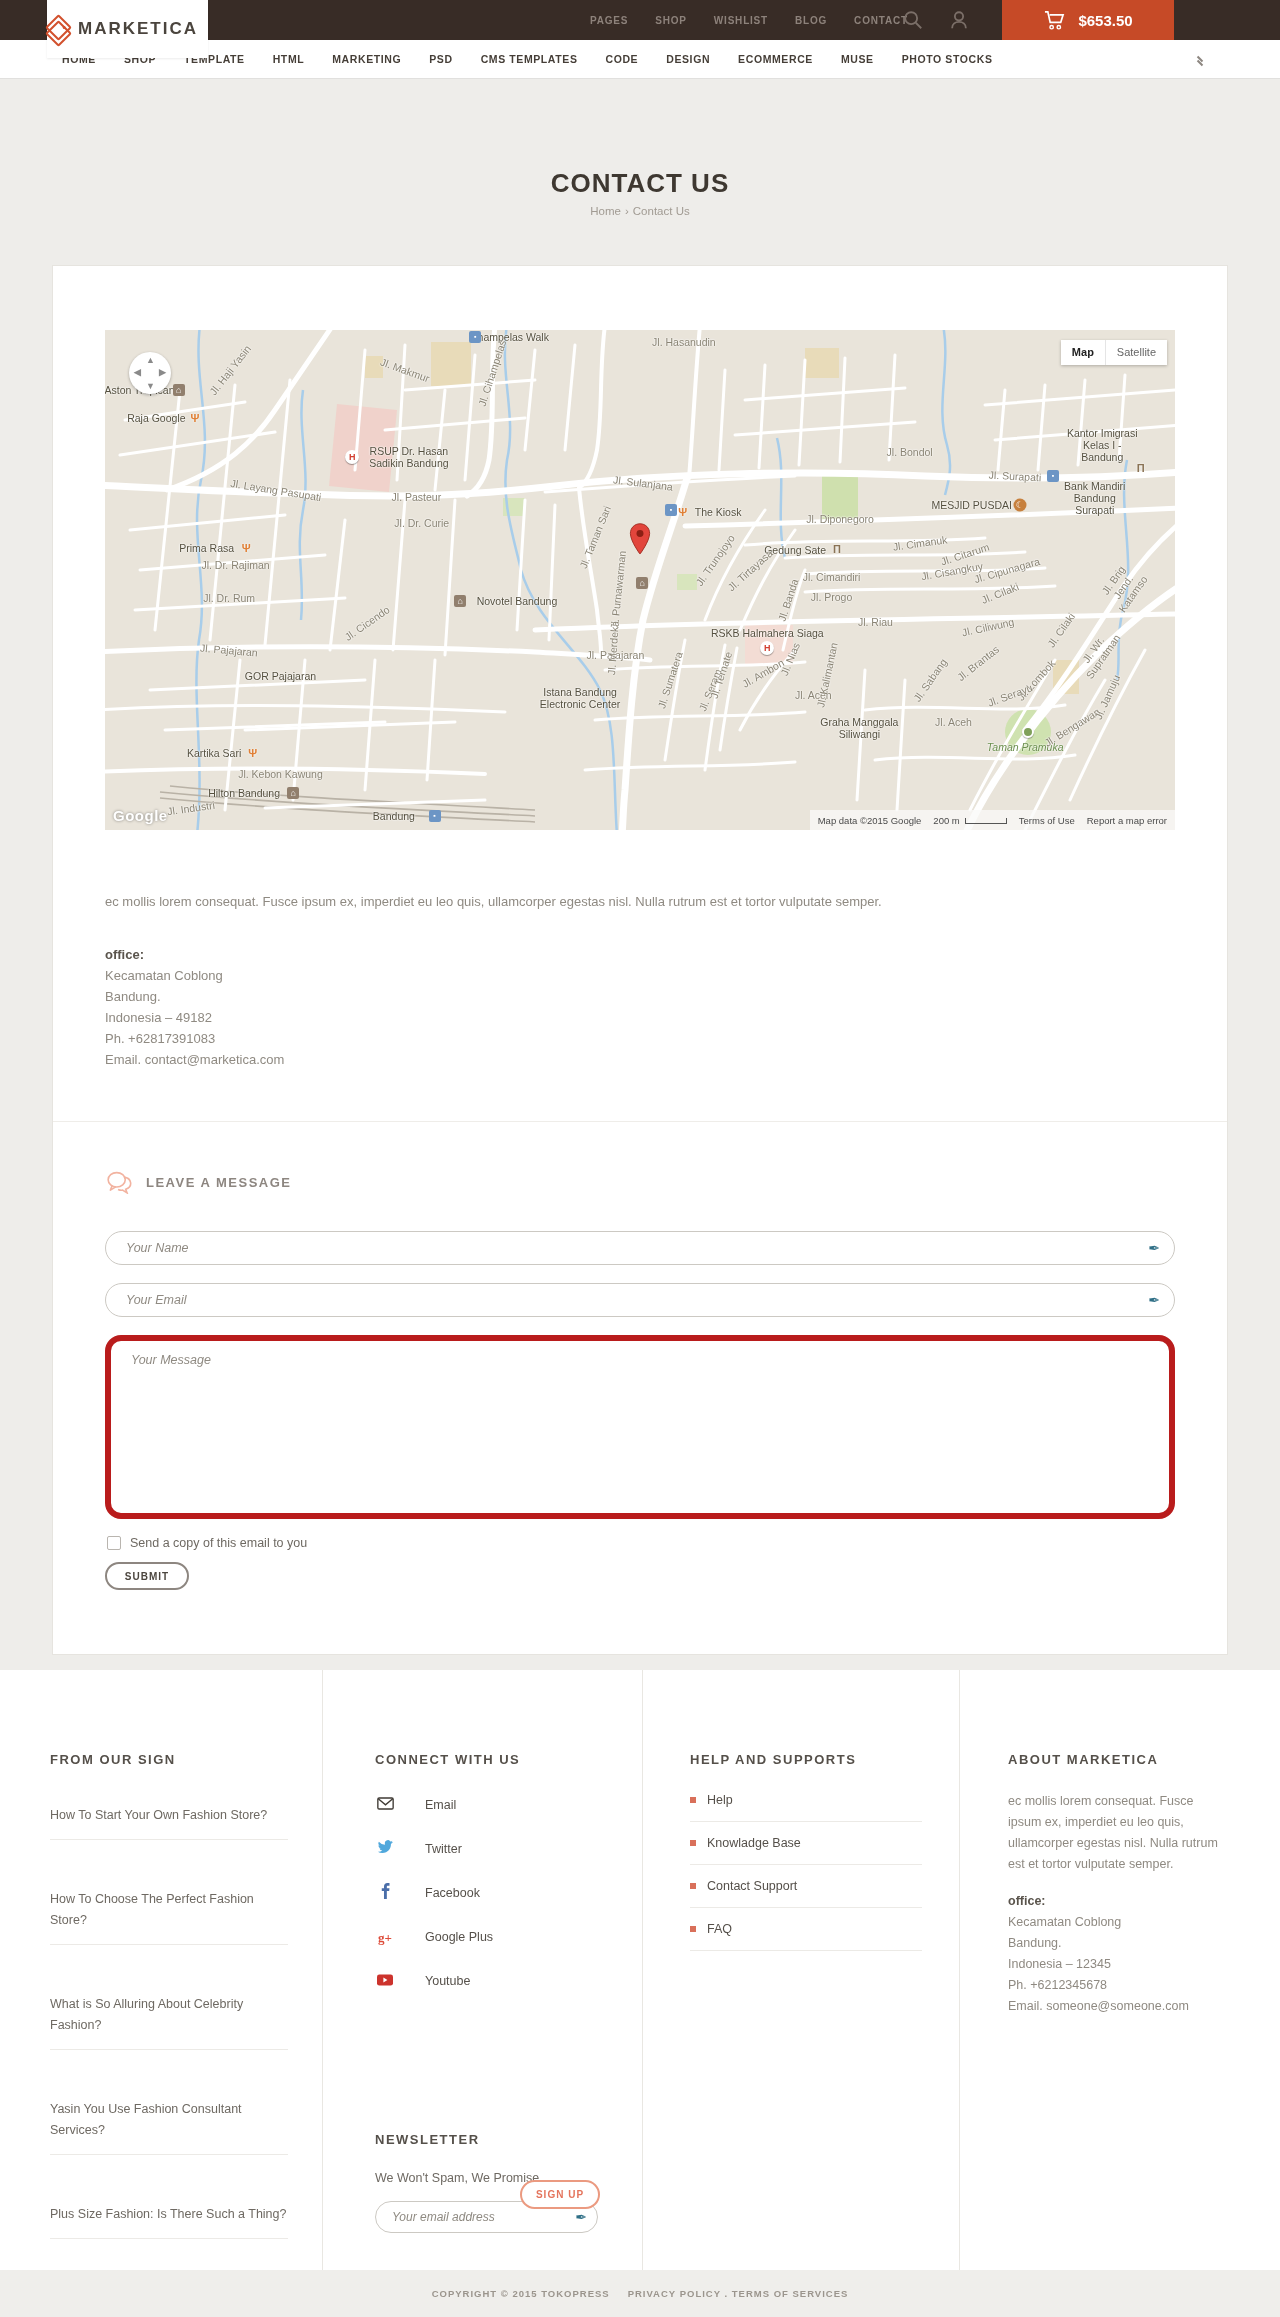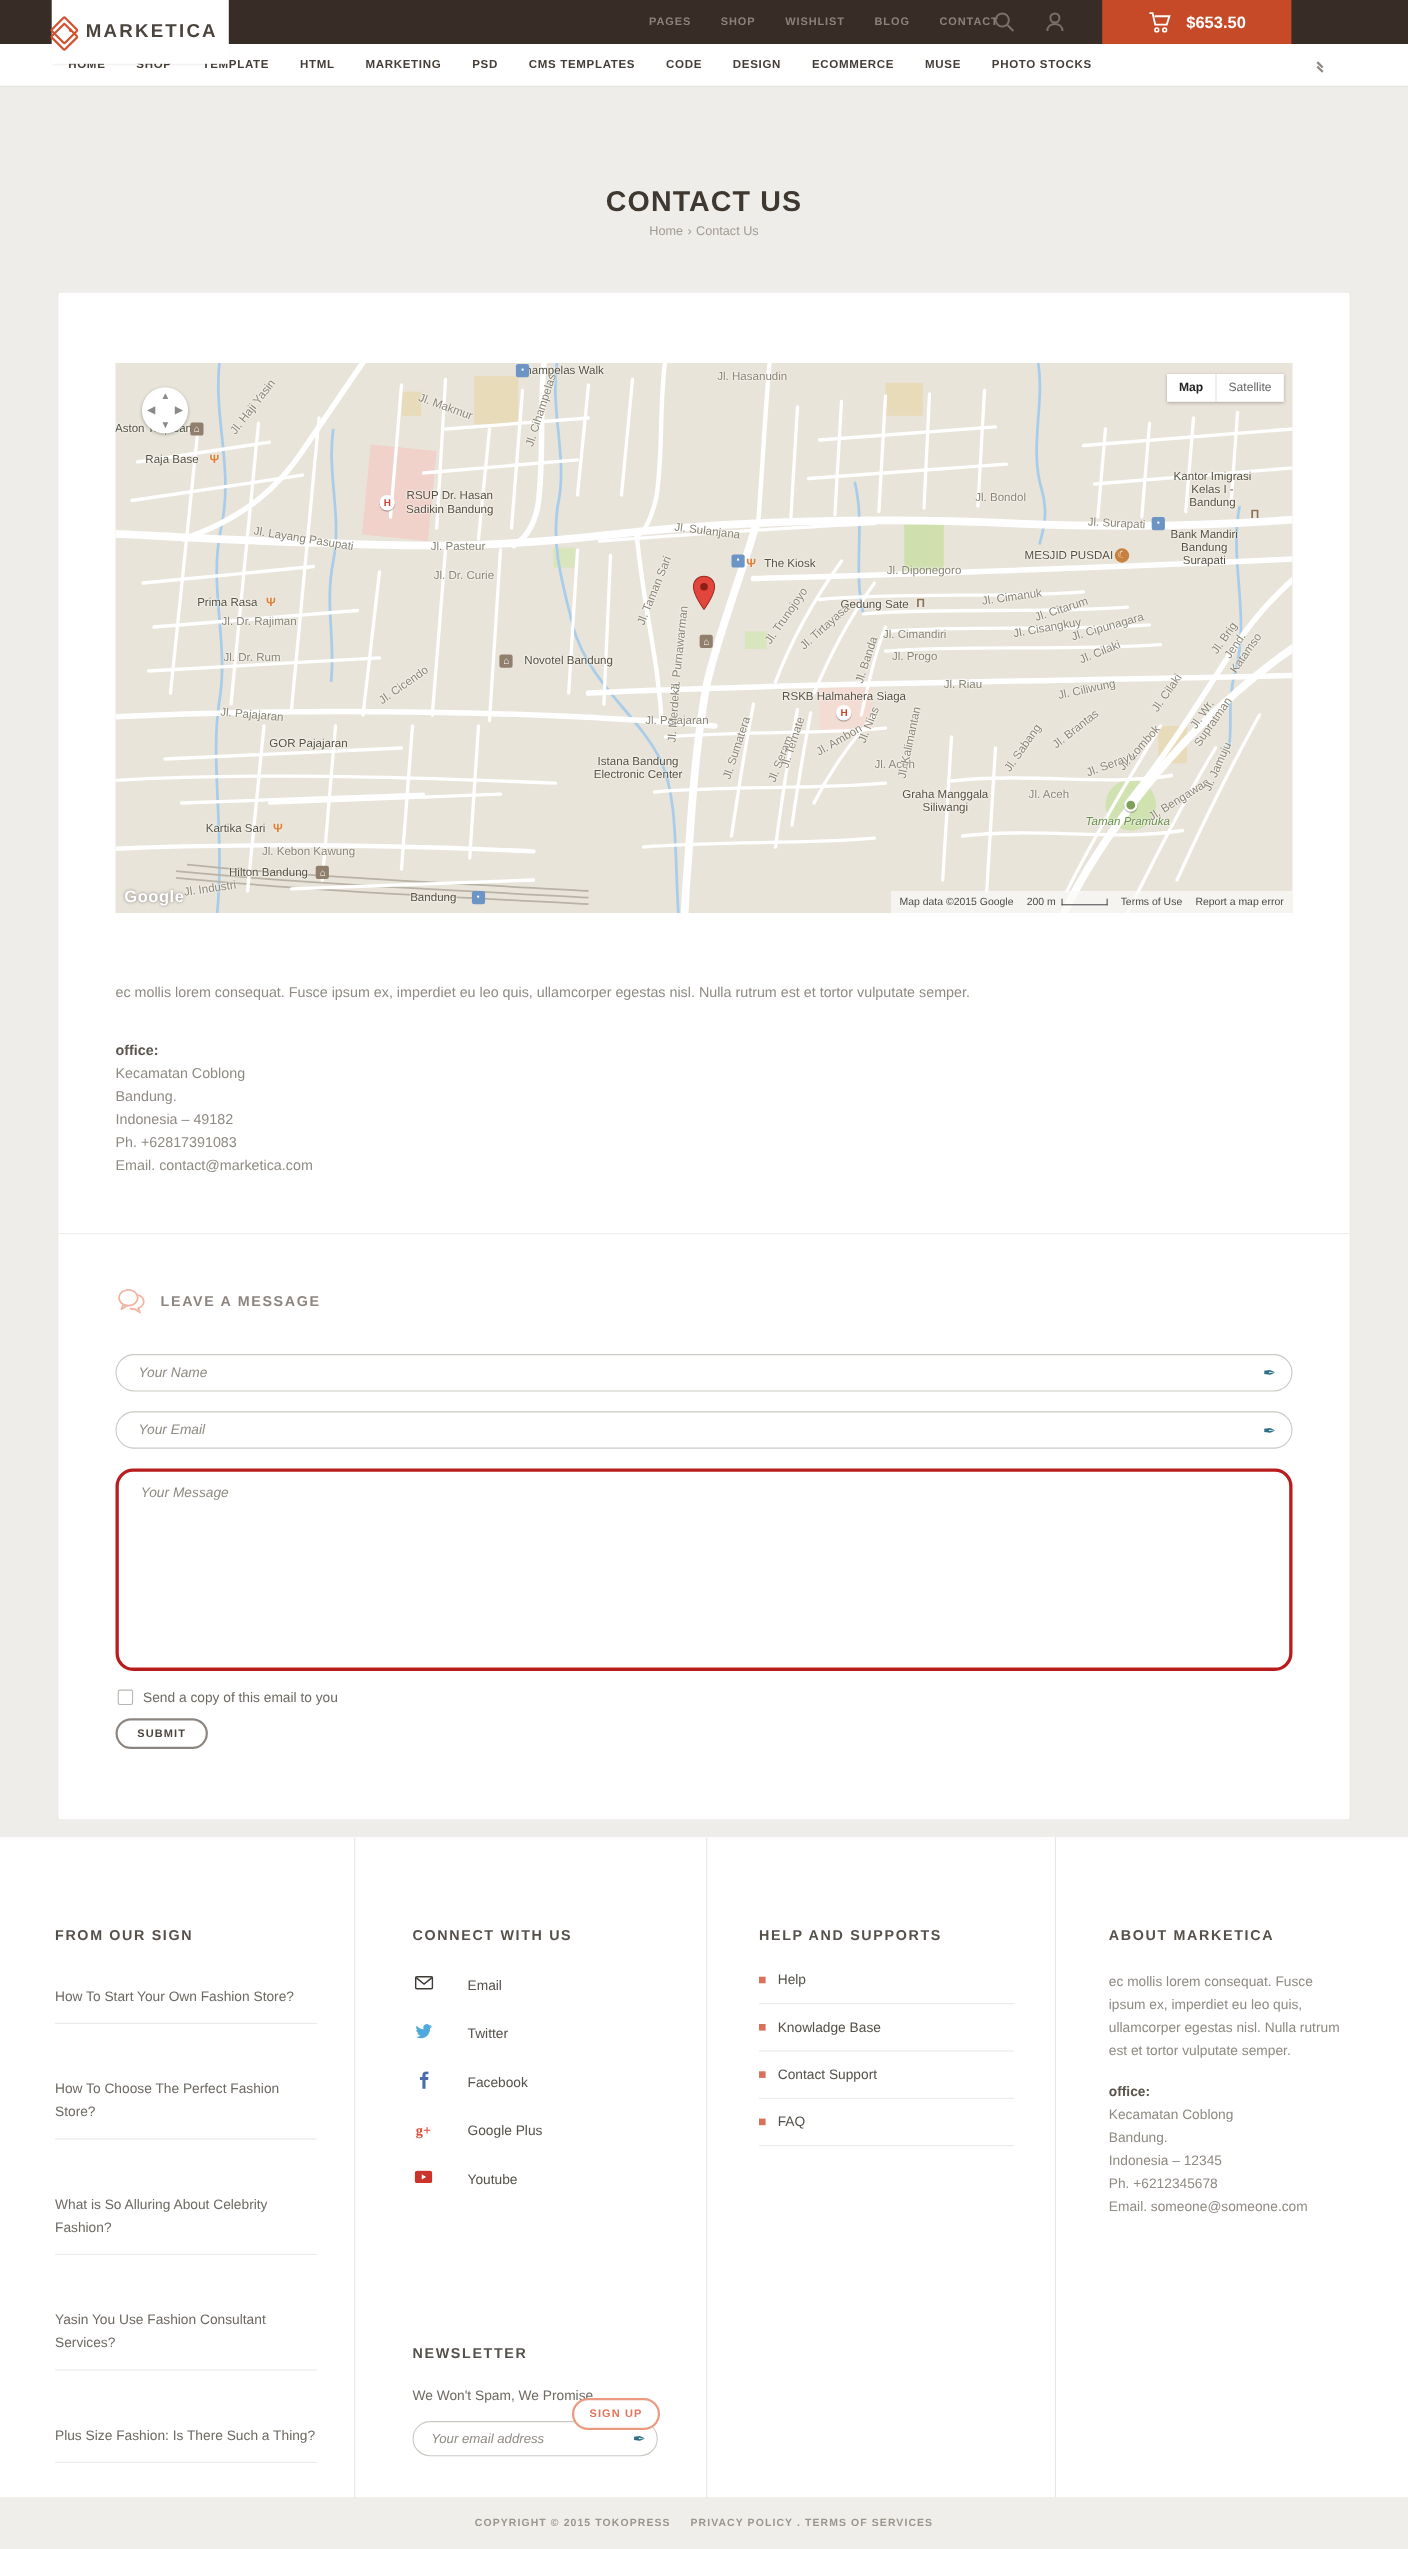--- a/index.html
+++ b/index.html
@@ -74,21 +74,21 @@
   
   .lm-head{position:absolute;left:52px;top:905px;display:flex;align-items:center;gap:14px;}
   .lm-title{font-size:13px;font-weight:bold;letter-spacing:1.5px;color:#8d8680;}
   .pill-input{position:absolute;left:52px;width:1070px;height:34px;box-sizing:border-box;border:1px solid #ccc9c3;
               border-radius:17px;background:#fff;}
   .pill-input input{width:100%;height:100%;border:none;outline:none;background:transparent;border-radius:17px;
               padding:0 40px 0 20px;box-sizing:border-box;font-size:12.5px;font-style:italic;color:#6f6a63;font-family:"Liberation Sans",sans-serif;}
   .pill-input input::placeholder{color:#8f8a82;opacity:1;}
   .pen{position:absolute;right:14px;top:8px;font-size:14px;color:#2f6f86;transform:rotate(0deg);}
   .msg-box{position:absolute;left:52px;top:1069px;width:1070px;height:184px;box-sizing:border-box;}
-  .msg-box textarea{width:100%;height:100%;border:3px solid #b91c1c;border-radius:16px;resize:none;outline:none;
+  .msg-box textarea{width:100%;height:100%;border:6px solid #b91c1c;border-radius:16px;resize:none;outline:none;
               padding:12px 20px;box-sizing:border-box;font-size:12.5px;font-style:italic;color:#6f6a63;font-family:"Liberation Sans",sans-serif;}
   .msg-box textarea::placeholder{color:#8f8a82;opacity:1;}
   .copy-row{position:absolute;left:54px;top:1270px;display:flex;align-items:center;gap:9px;}
   .copy-row .cb{width:12px;height:12px;border:1px solid #b9b5af;border-radius:2px;background:#fff;cursor:pointer;}
   .copy-row label{font-size:12.5px;color:#6e6962;}
   .submit-btn{position:absolute;left:52px;top:1296px;width:84px;height:28px;border:2px solid #8d8680;border-radius:15px;
               background:#fff;font-size:10px;font-weight:bold;letter-spacing:1px;color:#4c463f;cursor:pointer;
               font-family:"Liberation Sans",sans-serif;}
   
   .footer{position:absolute;left:0;top:1670px;width:1280px;height:600px;background:#fff;}
@@ -304,21 +304,21 @@
           <path stroke-width="5" d="M920,400 C960,350 990,300 1018,257 C1040,225 1065,200 1085,185"></path>
         </g>
       </svg>
       <div id="map-labels">
           <span class="mlabel poi" style="left: 37.8%; top: 1.4%; transform: translate(-50%, -50%) rotate(0deg);">Champelas Walk</span>
           <span class="mlabel" style="left: 54.1%; top: 2.4%; transform: translate(-50%, -50%) rotate(0deg);">Jl. Hasanudin</span>
           <span class="mlabel" style="left: 36.2%; top: 8.6%; transform: translate(-50%, -50%) rotate(-72deg);">Jl. Cihampelas</span>
           <span class="mlabel" style="left: 28%; top: 8%; transform: translate(-50%, -50%) rotate(20deg);">Jl. Makmur</span>
           <span class="mlabel" style="left: 11.7%; top: 8%; transform: translate(-50%, -50%) rotate(-52deg);">Jl. Haji Yasin</span>
           <span class="mlabel poi" style="left: 3.5%; top: 12%; transform: translate(-50%, -50%) rotate(0deg);">Aston Tropicana</span>
-          <span class="mlabel poi" style="left: 4.8%; top: 17.6%; transform: translate(-50%, -50%) rotate(0deg);">Raja Base</span>
+          <span class="mlabel poi" style="left: 4.8%; top: 17.6%; transform: translate(-50%, -50%) rotate(0deg);">Raja Google</span>
           <span class="mlabel poi" style="left: 28.4%; top: 25.4%; transform: translate(-50%, -50%) rotate(0deg);">RSUP Dr. Hasan
 Sadikin Bandung</span>
           <span class="mlabel" style="left: 16%; top: 32%; transform: translate(-50%, -50%) rotate(9deg);">Jl. Layang Pasupati</span>
           <span class="mlabel" style="left: 29.1%; top: 33.4%; transform: translate(-50%, -50%) rotate(0deg);">Jl. Pasteur</span>
           <span class="mlabel" style="left: 29.6%; top: 38.6%; transform: translate(-50%, -50%) rotate(0deg);">Jl. Dr. Curie</span>
           <span class="mlabel poi" style="left: 9.5%; top: 43.5%; transform: translate(-50%, -50%) rotate(0deg);">Prima Rasa</span>
           <span class="mlabel" style="left: 12.2%; top: 47%; transform: translate(-50%, -50%) rotate(0deg);">Jl. Dr. Rajiman</span>
           <span class="mlabel" style="left: 11.6%; top: 53.6%; transform: translate(-50%, -50%) rotate(0deg);">Jl. Dr. Rum</span>
           <span class="mlabel poi" style="left: 38.5%; top: 54.2%; transform: translate(-50%, -50%) rotate(0deg);">Novotel Bandung</span>
           <span class="mlabel" style="left: 45.8%; top: 41.4%; transform: translate(-50%, -50%) rotate(-68deg);">Jl. Taman Sari</span>

